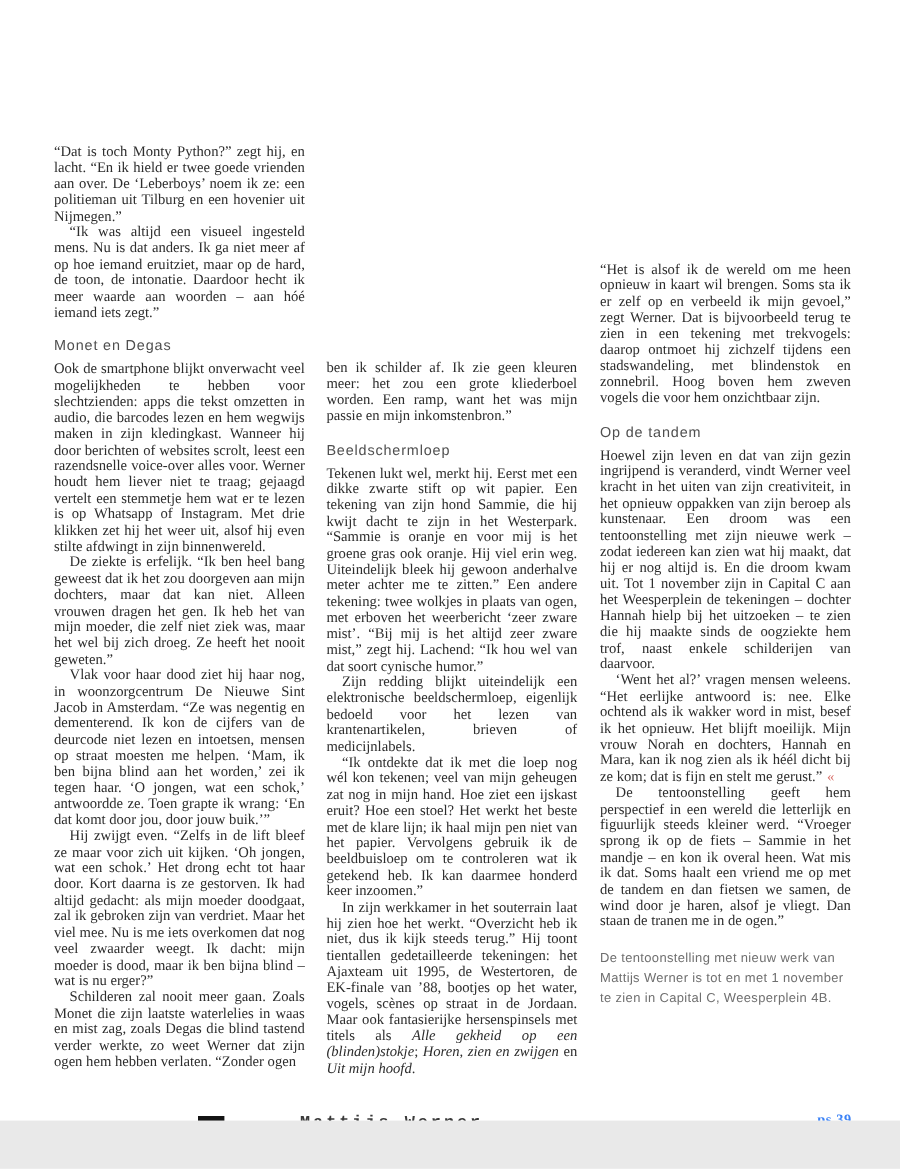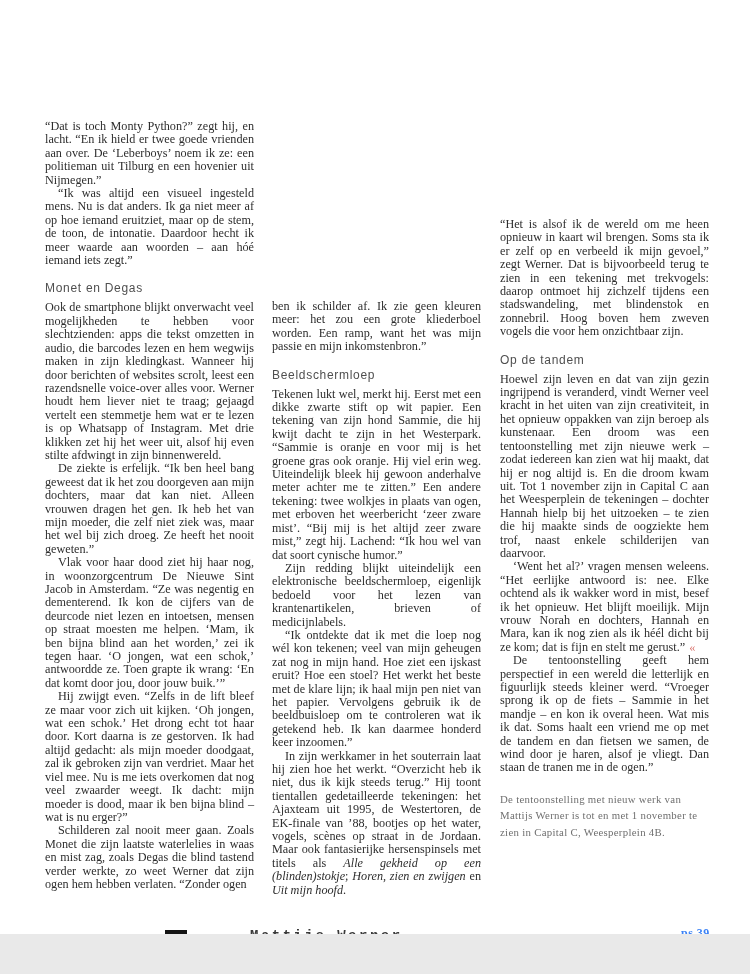--- a/index.html
+++ b/index.html
@@ -30,21 +30,21 @@
     font-family: "Liberation Sans", sans-serif;
     font-weight: 400;
     font-size: 12px;
     line-height: 18px;
     letter-spacing: 0.7px;
     color: #4f4f4f;
     margin: 12px 0 4px 0;
     text-align: left;
   }
   .footnote {
-    font-family: Liberation Serif, serif;
+    font-family: Liberation Sans, sans-serif;
     font-size: 10.8px;
     line-height: 16.5px;
     letter-spacing: 0.3px;
     color: #6f6f6f;
     text-align: left;
     margin: 16px 0 0 0;
   }
   .footer-bar {
     position: absolute;
     left: 165px; top: 930px;
@@ -69,21 +69,21 @@
     letter-spacing: 0.5px;
     color: #3b82f6;
   }
 </style>
 </head>
 <body>
 
 <div class="page">
   <div class="column col-1">
       <p class="body-para"><span>“Dat is toch Monty Python?” zegt hij, en lacht. “En ik hield er twee goede vrienden aan over. De ‘Leberboys’ noem ik ze: een politieman uit Tilburg en een hovenier uit Nijmegen.”</span></p>
-      <p class="body-para indent"><span>“Ik was altijd een visueel ingesteld mens. Nu is dat anders. Ik ga niet meer af op hoe iemand eruitziet, maar op de stem, de toon, de intonatie. Daardoor hecht ik meer waarde aan woorden – aan hóé iemand iets zegt.”</span></p>
+      <p class="body-para indent"><span>“Ik was altijd een visueel ingesteld mens. Nu is dat anders. Ik ga niet meer af op hoe iemand eruitziet, maar op de hard, de toon, de intonatie. Daardoor hecht ik meer waarde aan woorden – aan hóé iemand iets zegt.”</span></p>
       <h2 class="section-heading">Monet en Degas</h2>
       <p class="body-para"><span>Ook de smartphone blijkt onverwacht veel mogelijkheden te hebben voor slechtzienden: apps die tekst omzetten in audio, die barcodes lezen en hem wegwijs maken in zijn kledingkast. Wanneer hij door berichten of websites scrolt, leest een razendsnelle voice-over alles voor. Werner houdt hem liever niet te traag; gejaagd vertelt een stemmetje hem wat er te lezen is op Whatsapp of Instagram. Met drie klikken zet hij het weer uit, alsof hij even stilte afdwingt in zijn binnenwereld.</span></p>
       <p class="body-para indent"><span>De ziekte is erfelijk. “Ik ben heel bang geweest dat ik het zou doorgeven aan mijn dochters, maar dat kan niet. Alleen vrouwen dragen het gen. Ik heb het van mijn moeder, die zelf niet ziek was, maar het wel bij zich droeg. Ze heeft het nooit geweten.”</span></p>
       <p class="body-para indent"><span>Vlak voor haar dood ziet hij haar nog, in woonzorgcentrum De Nieuwe Sint Jacob in Amsterdam. “Ze was negentig en dementerend. Ik kon de cijfers van de deurcode niet lezen en intoetsen, mensen op straat moesten me helpen. ‘Mam, ik ben bijna blind aan het worden,’ zei ik tegen haar. ‘O jongen, wat een schok,’ antwoordde ze. Toen grapte ik wrang: ‘En dat komt door jou, door jouw buik.’”</span></p>
       <p class="body-para indent"><span>Hij zwijgt even. “Zelfs in de lift bleef ze maar voor zich uit kijken. ‘Oh jongen, wat een schok.’ Het drong echt tot haar door. Kort daarna is ze gestorven. Ik had altijd gedacht: als mijn moeder doodgaat, zal ik gebroken zijn van verdriet. Maar het viel mee. Nu is me iets overkomen dat nog veel zwaarder weegt. Ik dacht: mijn moeder is dood, maar ik ben bijna blind – wat is nu erger?”</span></p>
       <p class="body-para indent"><span>Schilderen zal nooit meer gaan. Zoals Monet die zijn laatste waterlelies in waas en mist zag, zoals Degas die blind tastend verder werkte, zo weet Werner dat zijn ogen hem hebben verlaten. “Zonder ogen</span></p>
     </div>
   <div class="column col-2">
       <p class="body-para"><span>ben ik schilder af. Ik zie geen kleuren meer: het zou een grote kliederboel worden. Een ramp, want het was mijn passie en mijn inkomstenbron.”</span></p>
       <h2 class="section-heading">Beeldschermloep</h2>

